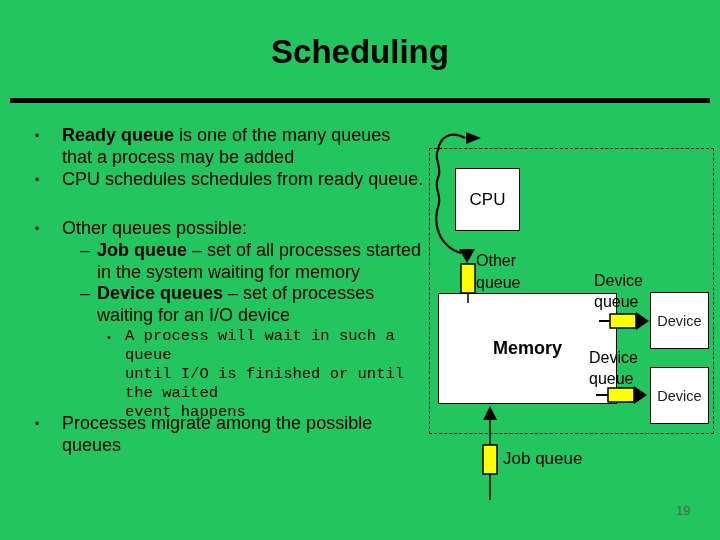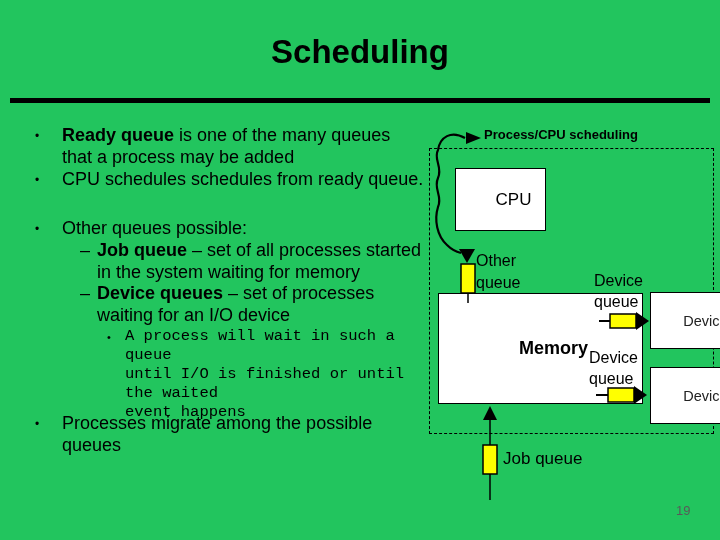--- a/index.html
+++ b/index.html
@@ -21,21 +21,21 @@
   .dash2{font-size:18px;}
   .dot3{font-size:11px;top:1px !important;}
   .btext{white-space:pre-line;}
   .lead{font-weight:bold;}
   .lvl1 .btext{margin-left:29px;width:392px;}
   .lvl2 .btext{margin-left:19px;width:345px;}
   .lvl3{font-size:15.5px;line-height:19px;}
   .lvl3 .btext{margin-left:20px;width:305px;font-family:Liberation Mono, monospace;}
   
   .box{position:absolute;border:1px solid #000;background:#fff;
-       display:flex;align-items:center;justify-content:center;padding-left:26px;}
+       display:flex;align-items:center;justify-content:center;}
   #dashed-box{position:absolute;left:429px;top:148px;width:283px;height:284px;
        border:1px dashed #000;background:transparent;}
   #cpu-box{left:455px;top:168px;width:63px;height:61px;font-size:17px;}
   #memory-box{left:438px;top:293px;width:177px;height:109px;}
   #memory-box .lbl{font-weight:bold;font-size:18px;}
   .device-box{left:650px;width:57px;height:55px;font-size:14.5px;color:#222;}
   #device-box-1{top:292px;}
   #device-box-2{top:367px;}
   .dlabel{position:absolute;font-size:16px;line-height:21px;white-space:pre-line;}
   #proc-label{position:absolute;left:484px;top:127px;font-size:13px;font-weight:bold;}
@@ -88,21 +88,20 @@
 until I/O is finished or until the waited
 event happens</div>
   </div>
 
   <div class="bullet lvl1" style="left:33px;top:412px;">
     <span class="marker dot1">•</span>
     <div class="btext">Processes migrate among the possible
 queues</div>
   </div>
 
-  <div id="proc-label">Process/CPU scheduling</div>
   <div id="dashed-box"></div>
 
   <div id="cpu-box" class="box">
     <span class="lbl">CPU</span>
   </div>
 
   <div id="memory-box" class="box">
     <span class="lbl">Memory</span>
   </div>
 

